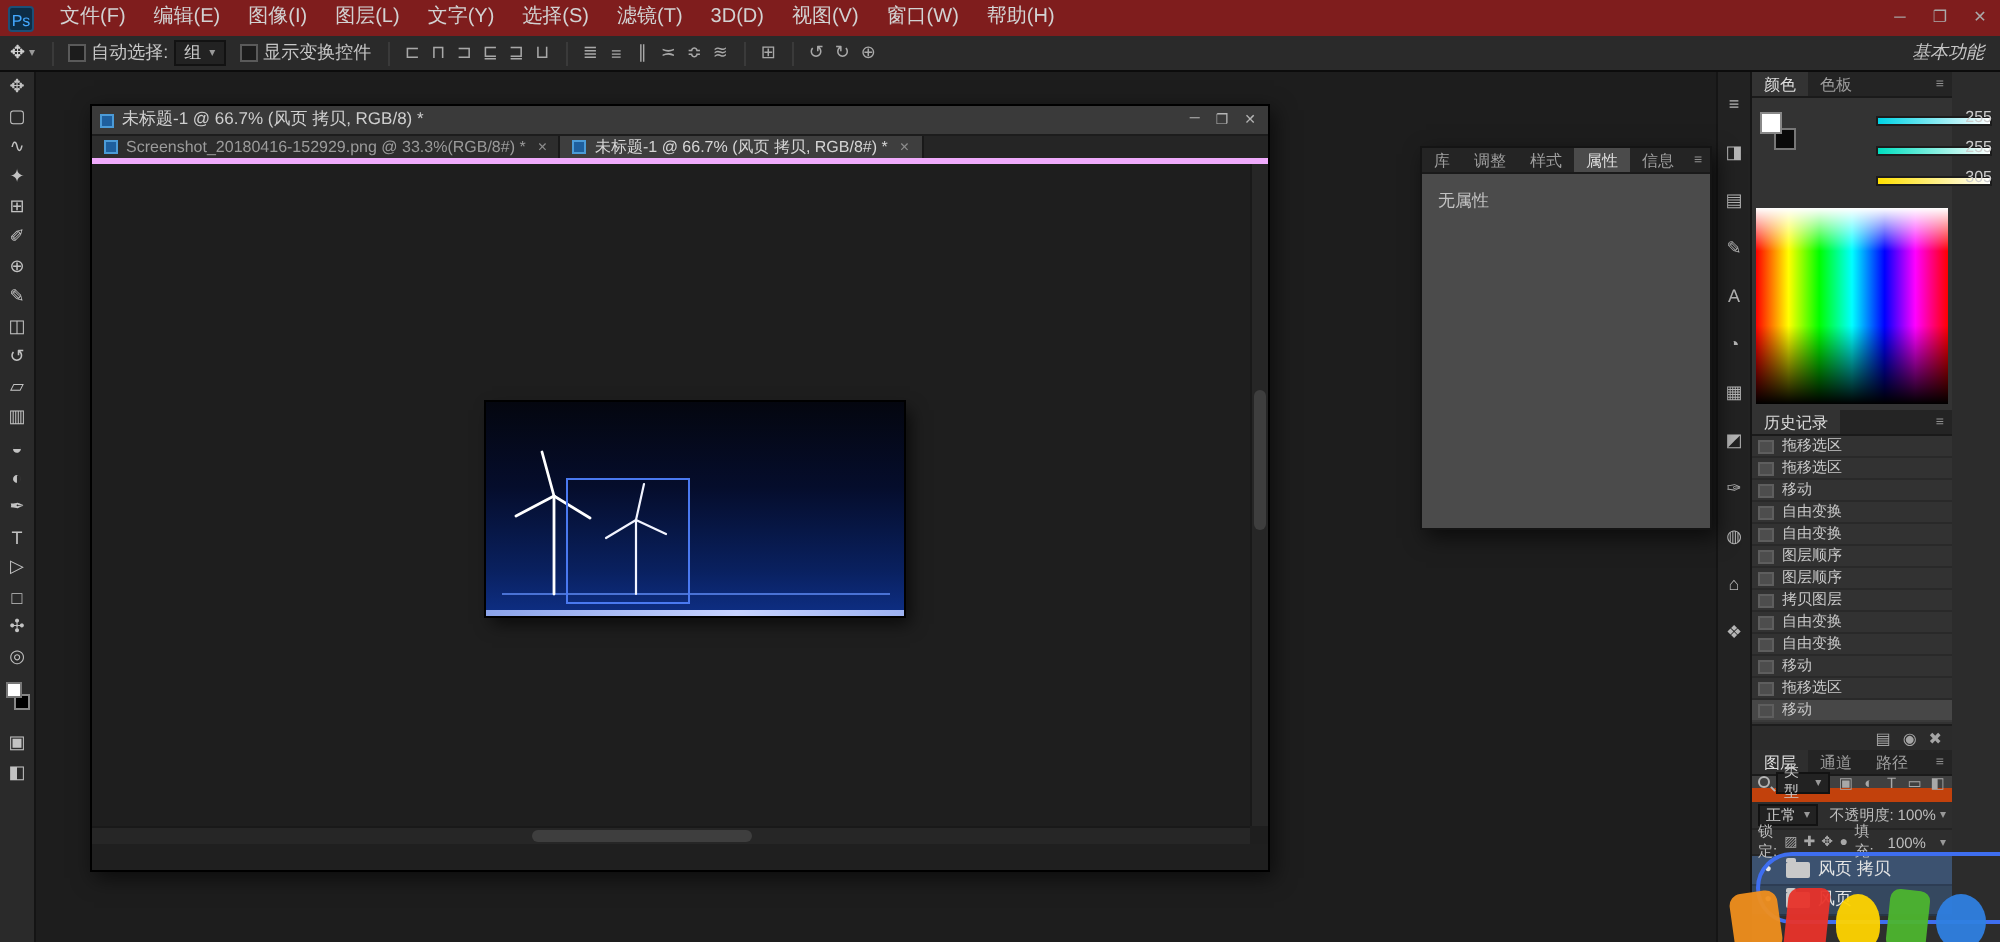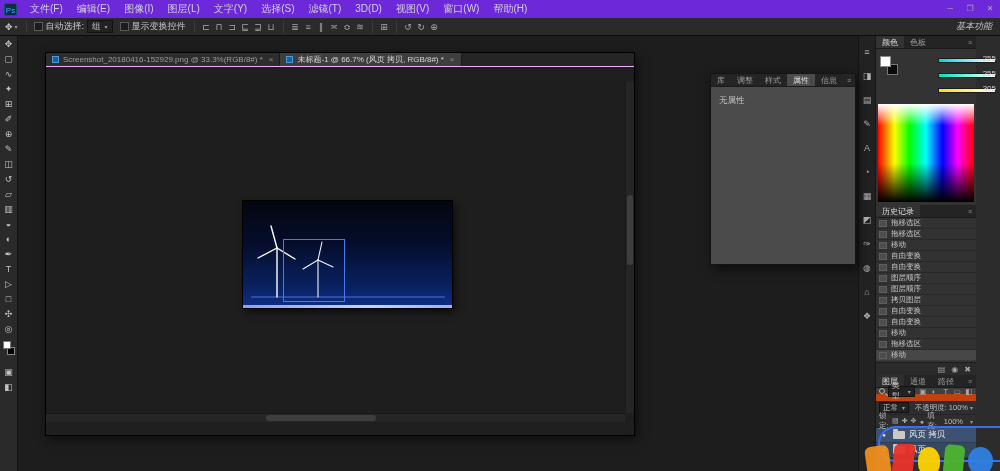--- a/index.html
+++ b/index.html
@@ -1,21 +1,21 @@
 <!DOCTYPE html>
 <html><head>
 <meta charset="utf-8">
 <style>
   html,body{margin:0;padding:0;background:#101010;}
   #app{position:relative;width:1000px;height:471px;overflow:hidden;background:#1d1d1d;
        font-family:"Liberation Sans","DejaVu Sans",sans-serif;-webkit-font-smoothing:antialiased;}
   #app *{box-sizing:border-box;}
 
   
-  .menubar{position:absolute;left:0;top:0;width:1000px;height:18px;background:#6d28d9;
+  .menubar{position:absolute;left:0;top:0;width:1000px;height:18px;background:#7f1d1d;
            display:flex;align-items:center;color:#d2d2d2;font-size:10px;z-index:5;}
   .pslogo{width:13px;height:13px;margin:0 6px 0 4px;background:#0d2c45;color:#44a8ff;
           font-size:8px;line-height:13px;text-align:center;border:1px solid #1c4f77;border-radius:2px;}
   .mi{padding:0 7px;height:18px;line-height:18px;cursor:default;}
   .winctl{margin-left:auto;display:flex;}
   .winctl span{width:20px;text-align:center;font-size:8px;color:#aaa;line-height:18px;}
 
   
   .optionsbar{position:absolute;left:0;top:18px;width:1000px;height:18px;background:#2a2a2a;
               border-bottom:1px solid #0c0c0c;display:flex;align-items:center;font-size:9px;color:#c6c6c6;z-index:5;}
@@ -41,21 +41,21 @@
 
   
   .docwin{position:absolute;left:45px;top:52px;width:590px;height:384px;background:#1f1f1f;
           border:1px solid #000;box-shadow:2px 3px 10px rgba(0,0,0,.6);z-index:3;}
   .dtitle{height:15px;background:#3a3a3a;border-bottom:1px solid #1c1c1c;display:flex;
           align-items:center;padding:0 4px;font-size:8.5px;color:#cfcfcf;gap:4px;}
   .fico{width:7px;height:7px;background:#1e5f9e;border:1px solid #4b9bd8;display:inline-block;flex:0 0 auto;}
   .dtext{white-space:nowrap;overflow:hidden;}
   .dctl{margin-left:auto;display:flex;gap:8px;padding-right:2px;}
   .dctl span{font-size:7px;color:#b5b5b5;}
-  .dtabs{height:14px;background:#252525;border-bottom:1px solid #f0abfc;display:flex;font-size:8px;color:#9b9b9b;}
+  .dtabs{height:14px;background:#252525;border-bottom:3px solid #f0abfc;display:flex;font-size:8px;color:#9b9b9b;}
   .dtab{display:flex;align-items:center;gap:4px;padding:0 6px;background:#2d2d2d;border-right:1px solid #191919;white-space:nowrap;}
   .dtab.active{background:#3e3e3e;color:#d6d6d6;}
   .tclose{font-size:8px;color:#8d8d8d;margin-left:2px;}
   .dcanvas{position:absolute;left:0;right:0;top:29px;bottom:13px;background:#1e1e1e;overflow:hidden;}
   .vscroll{position:absolute;right:0;top:0;bottom:9px;width:9px;background:#262626;border-left:1px solid #191919;}
   .vscroll .thumb{position:absolute;left:1px;right:1px;top:34%;height:70px;background:#3e3e3e;border-radius:3px;}
   .hscroll{position:absolute;left:0;right:9px;bottom:0;height:9px;background:#262626;border-top:1px solid #191919;}
   .hscroll .thumb{position:absolute;top:1px;bottom:1px;left:38%;width:110px;background:#3e3e3e;border-radius:3px;}
   .dstatus{position:absolute;left:0;right:0;bottom:0;height:13px;background:#2c2c2c;border-top:1px solid #171717;
            display:flex;align-items:center;font-size:8px;color:#b3b3b3;gap:22px;padding-left:9px;}
@@ -232,20 +232,29 @@
     <span class="tool">◎</span>
     <div class="swatchwrap">
       <span class="fgsw"></span>
       <span class="bgsw"></span>
     </div>
     <span class="tool">▣</span>
     <span class="tool">◧</span>
   </div>
 
   <div class="docwin">
+    <div class="dtitle">
+      <span class="fico"></span>
+      <span class="dtext">未标题-1 @ 66.7% (风页 拷贝, RGB/8) *</span>
+      <span class="dctl">
+        <span>─</span>
+        <span>❐</span>
+        <span>✕</span>
+      </span>
+    </div>
     <div class="dtabs">
       <div class="dtab">
         <span class="fico"></span>
         <span>Screenshot_20180416-152929.png @ 33.3%(RGB/8#) *</span>
         <span class="tclose">×</span>
       </div>
       <div class="dtab active">
         <span class="fico"></span>
         <span>未标题-1 @ 66.7% (风页 拷贝, RGB/8#) *</span>
         <span class="tclose">×</span>

